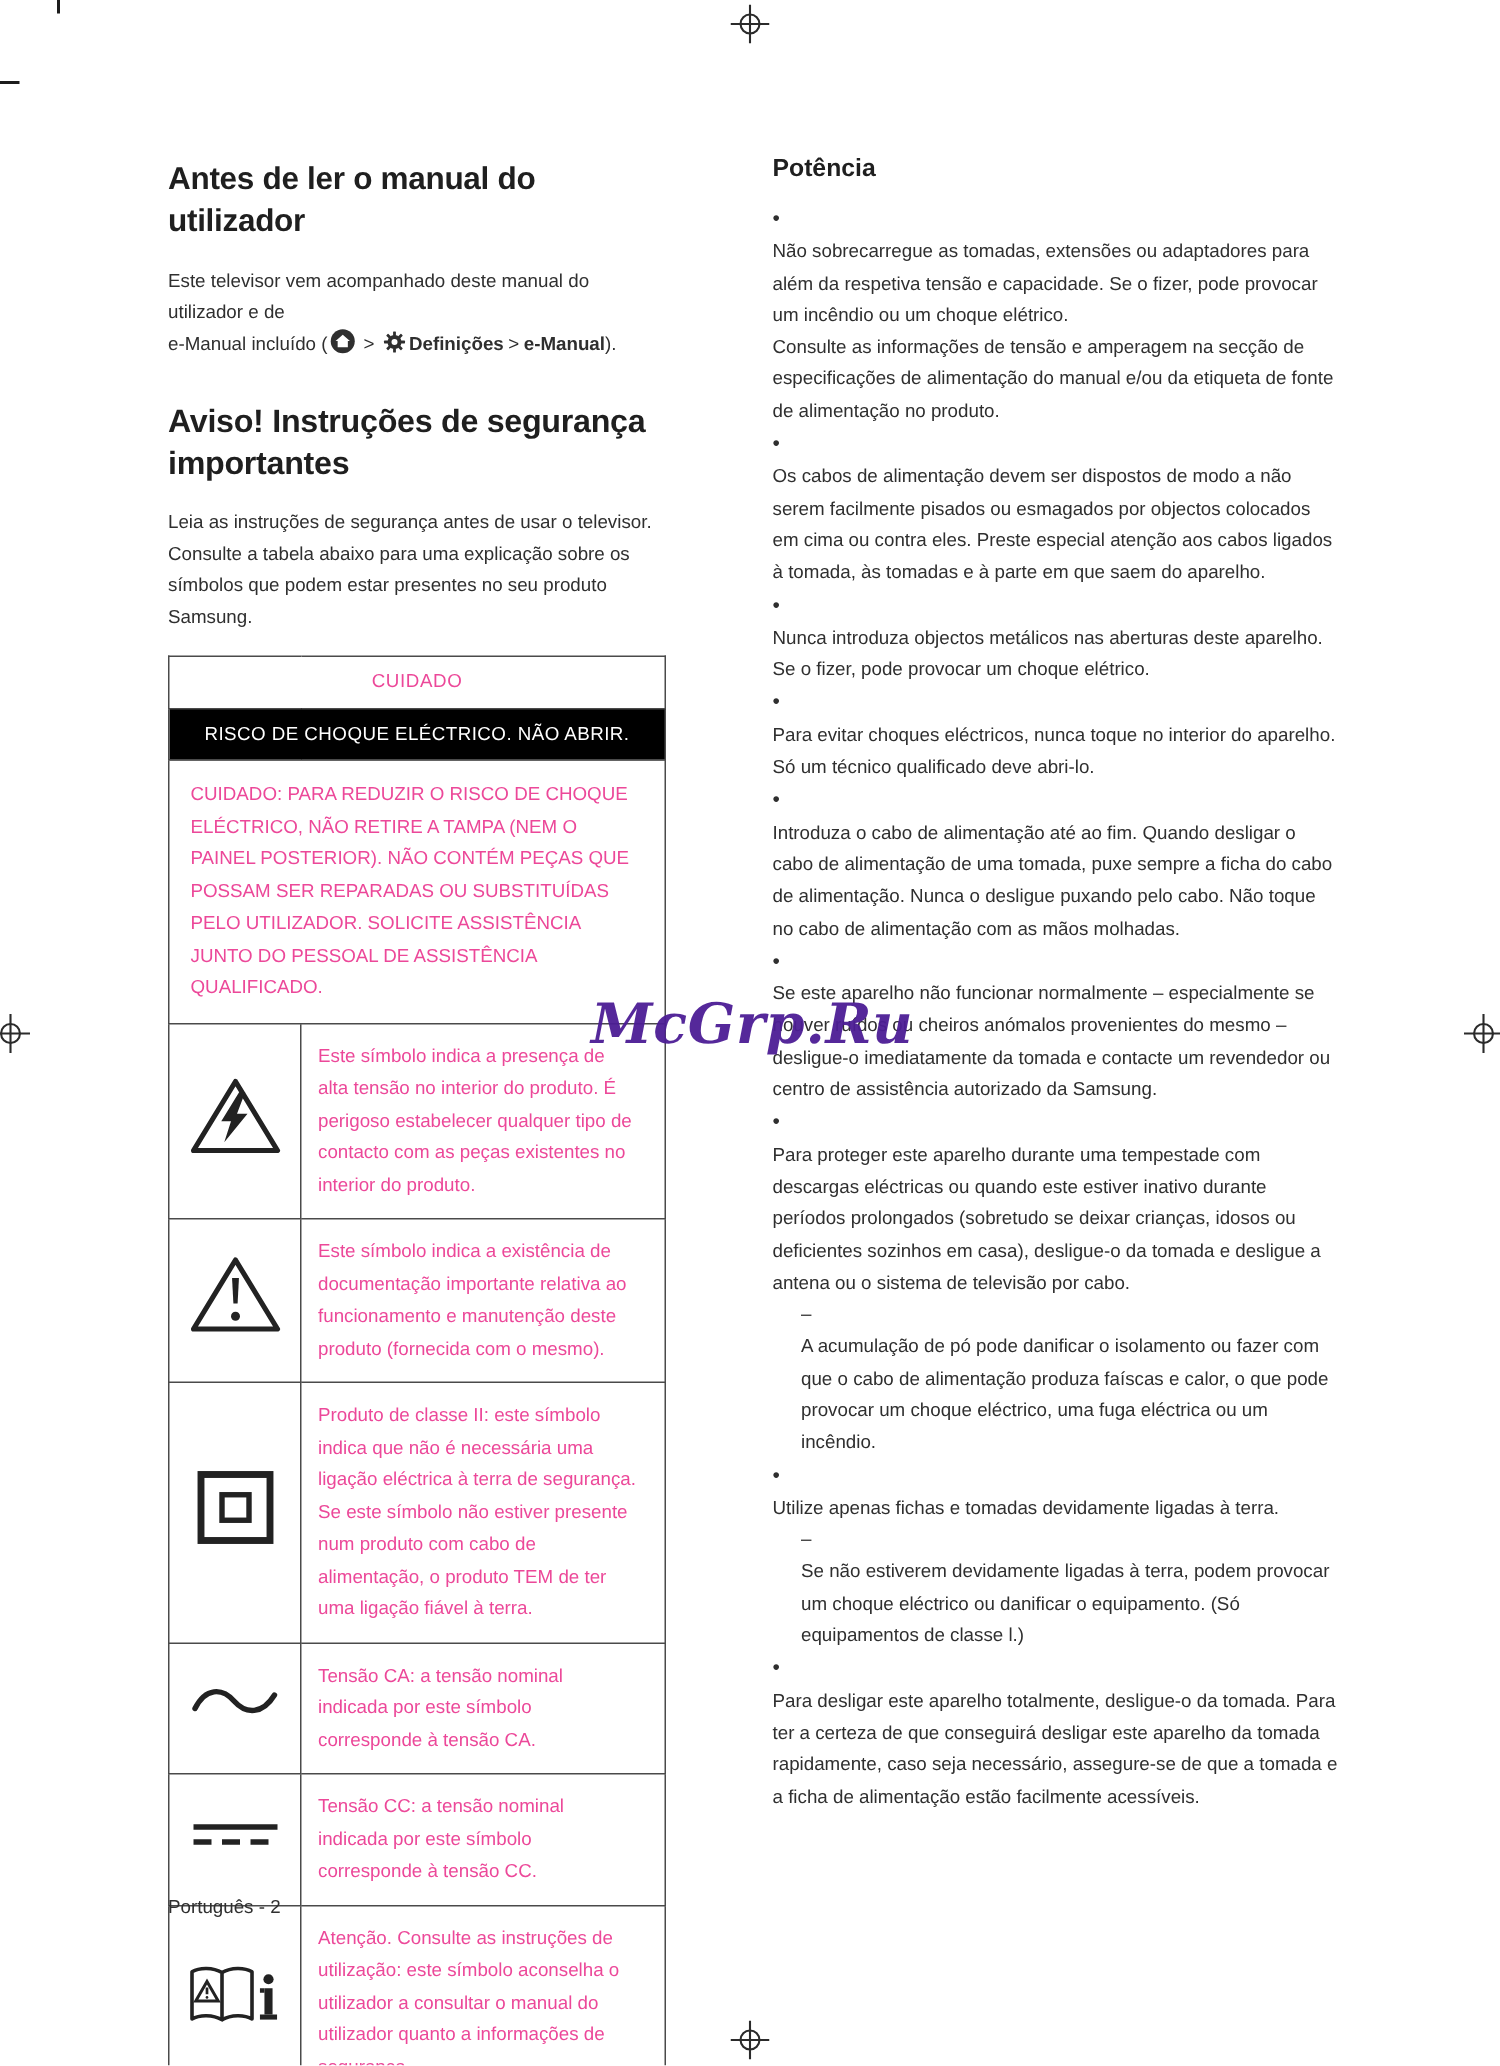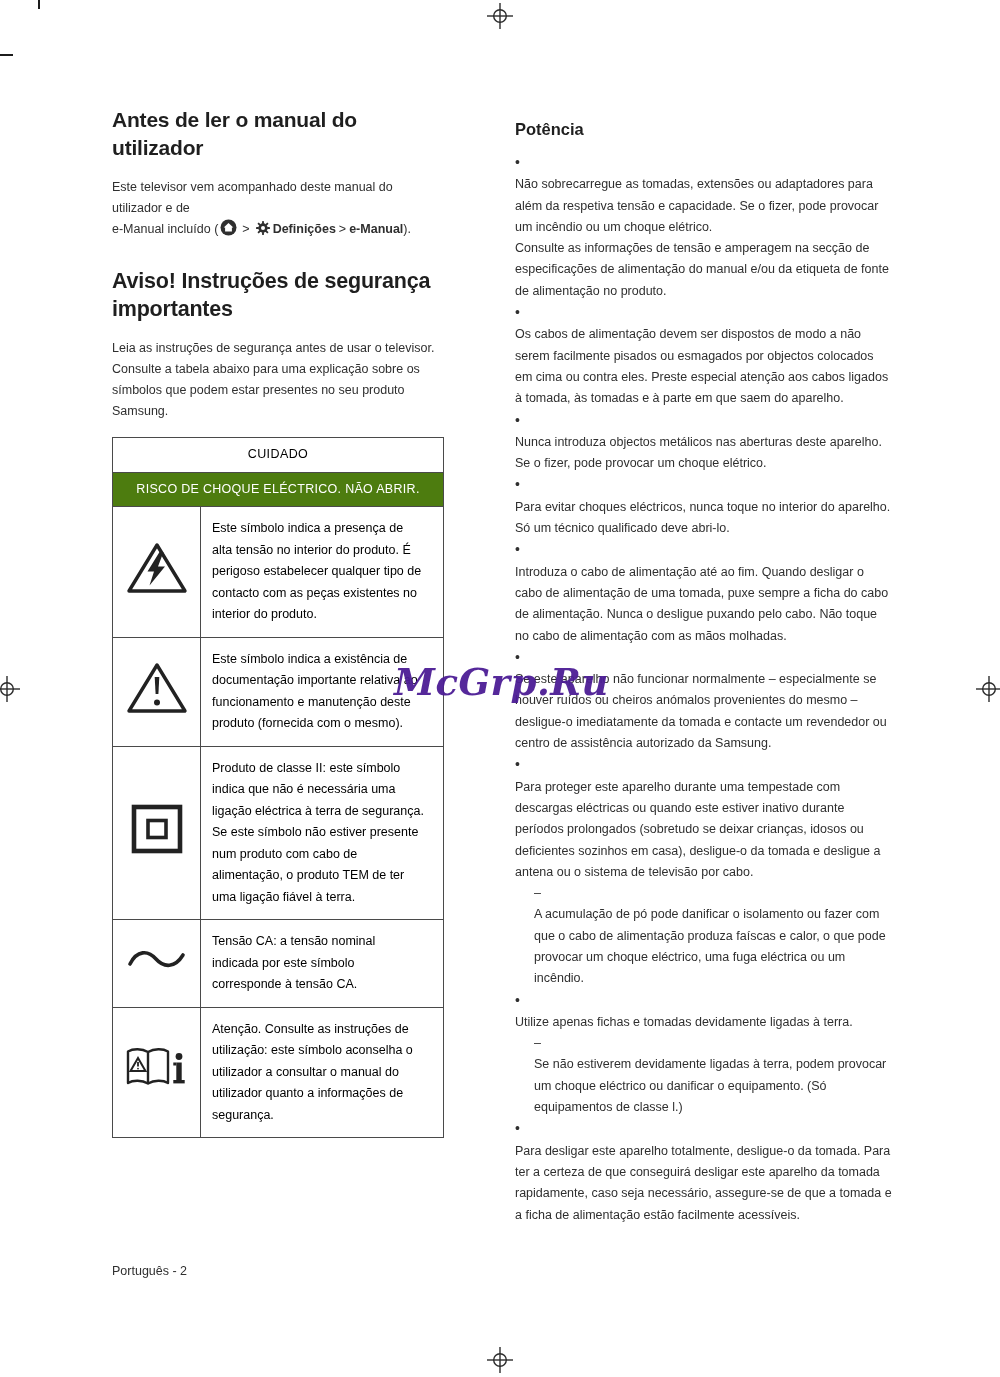--- a/index.html
+++ b/index.html
@@ -15,29 +15,29 @@
   .col-left { position:absolute; left:112px; top:106px; width:332px; }
   .title-xl { font-size:21px; font-weight:600; color:#1f1f1f; letter-spacing:-0.2px; line-height:28px; }
   .para { margin-top:15px; font-size:12.5px; line-height:21px; color:#2f2f2f; }
   .h2 { margin-top:24px; font-size:21.5px; font-weight:700; color:#1f1f1f; line-height:28px; letter-spacing:-0.2px; }
   .inline-icon { display:inline-block; vertical-align:-3px; margin:0 2px; }
   .sep { margin:0 3px; color:#2f2f2f; }
   b { font-weight:bold; }
 
   
   .sym-table { width:100%; border-collapse:collapse; margin-top:15px; }
-  .sym-table td { border:1px solid #4a4a4a; font-size:12.5px; line-height:21.5px; color:#000000; vertical-align:middle; }
+  .sym-table td { border:1px solid #4a4a4a; font-size:12.5px; line-height:21.5px; color:#ec4899; vertical-align:middle; }
   .t-caution { text-align:center; padding:6px 4px; font-size:11.8px; letter-spacing:0.4px; }
-  .t-risk { background:#4d7c0f; color:#ffffff !important; text-align:center; padding:6px 4px; font-size:11.8px; letter-spacing:0.3px; }
+  .t-risk { background:#000000; color:#ffffff !important; text-align:center; padding:6px 4px; font-size:11.8px; letter-spacing:0.3px; }
   .t-big { padding:12px 16px 12px 14px; }
   .t-icon { width:88px; text-align:center; padding:10px 4px; }
   .t-text { padding:11px 18px 11px 11px; }
 
   
-  .col-right { position:absolute; left:515px; top:120px; width:377px; }
+  .col-right { position:absolute; left:515px; top:103px; width:377px; }
   .h3 { font-size:16.5px; font-weight:600; color:#1f1f1f; }
   .plist { margin-top:13px; }
   .li { display:flex; align-items:flex-start;flex-direction:column; }
   .li-text { font-size:12.5px; line-height:21.3px; color:#2f2f2f; white-space:pre-line; flex:1; }
   .marker { flex:none; font-size:12.5px; line-height:21.3px; color:#2f2f2f; }
   .li-bullet > .marker { width:19px; }
   .li-bullet > .marker::before { content:"•"; font-size:14px; }
   .li-dash { padding-left:19px; }
   .li-dash > .marker { width:15px; }
   .li-dash > .marker::before { content:"–"; }
@@ -115,20 +115,23 @@
 
     <table class="sym-table">
       <tbody>
           <tr>
         <td class="t-caution" colspan="2">CUIDADO</td>
       </tr>
       <tr>
         <td class="t-risk" colspan="2">RISCO DE CHOQUE ELÉCTRICO. NÃO ABRIR.</td>
       </tr>
       <tr>
+        <td class="t-big" colspan="2">CUIDADO: PARA REDUZIR O RISCO DE CHOQUE ELÉCTRICO, NÃO RETIRE A TAMPA (NEM O PAINEL POSTERIOR). NÃO CONTÉM PEÇAS QUE POSSAM SER REPARADAS OU SUBSTITUÍDAS PELO UTILIZADOR. SOLICITE ASSISTÊNCIA JUNTO DO PESSOAL DE ASSISTÊNCIA QUALIFICADO.</td>
+      </tr>
+      <tr>
         <td class="t-icon">
           <span>
             <svg width="62" height="54" viewBox="0 0 62 54">
                   <path d="M31 4 L59 50 H3 Z" fill="none" stroke="#222" stroke-width="3.4" stroke-linejoin="round"></path>
                   <path d="M33.5 11 L21.5 30.5 H28 L23.5 44.5 L39 25.5 H32 L37.5 11 Z" fill="#222"></path>
                 </svg>
           </span>
         </td>
         <td class="t-text">Este símbolo indica a presença de alta tensão no interior do produto. É perigoso estabelecer qualquer tipo de contacto com as peças existentes no interior do produto.</td>
       </tr>
@@ -157,20 +160,31 @@
       </tr>
       <tr>
         <td class="t-icon">
           <span>
             <svg width="64" height="28" viewBox="0 0 64 28">
                   <path d="M5 18 C 12 4, 23 4, 31 13 C 39 22, 50 22, 58 9" fill="none" stroke="#222" stroke-width="3.6" stroke-linecap="round"></path>
                 </svg>
           </span>
         </td>
         <td class="t-text">Tensão CA: a tensão nominal indicada por este símbolo corresponde à tensão CA.</td>
+      </tr>
+      <tr>
+        <td class="t-icon">
+          <span>
+            <svg width="64" height="22" viewBox="0 0 64 22">
+                  <line x1="4" y1="6" x2="60" y2="6" stroke="#222" stroke-width="3.8"></line>
+                  <line x1="4" y1="16" x2="60" y2="16" stroke="#222" stroke-width="3.8" stroke-dasharray="12 7"></line>
+                </svg>
+          </span>
+        </td>
+        <td class="t-text">Tensão CC: a tensão nominal indicada por este símbolo corresponde à tensão CC.</td>
       </tr>
       <tr>
         <td class="t-icon">
           <span>
             <svg width="66" height="48" viewBox="0 0 66 48">
                   <path d="M24 7 C18 3.5, 9 3.5, 4 6.5 L4 38 C9 35, 18 35, 24 38.5 Z" fill="none" stroke="#222" stroke-width="2.4" stroke-linejoin="round"></path>
                   <path d="M24 7 C30 3.5, 39 3.5, 44 6.5 L44 38 C39 35, 30 35, 24 38.5" fill="none" stroke="#222" stroke-width="2.4" stroke-linejoin="round"></path>
                   <path d="M14 13 L21.5 26 H6.5 Z" fill="none" stroke="#222" stroke-width="2"></path>
                   <line x1="14" y1="17" x2="14" y2="21.5" stroke="#222" stroke-width="1.8"></line>
                   <circle cx="14" cy="23.6" r="0.9" fill="#222"></circle>

